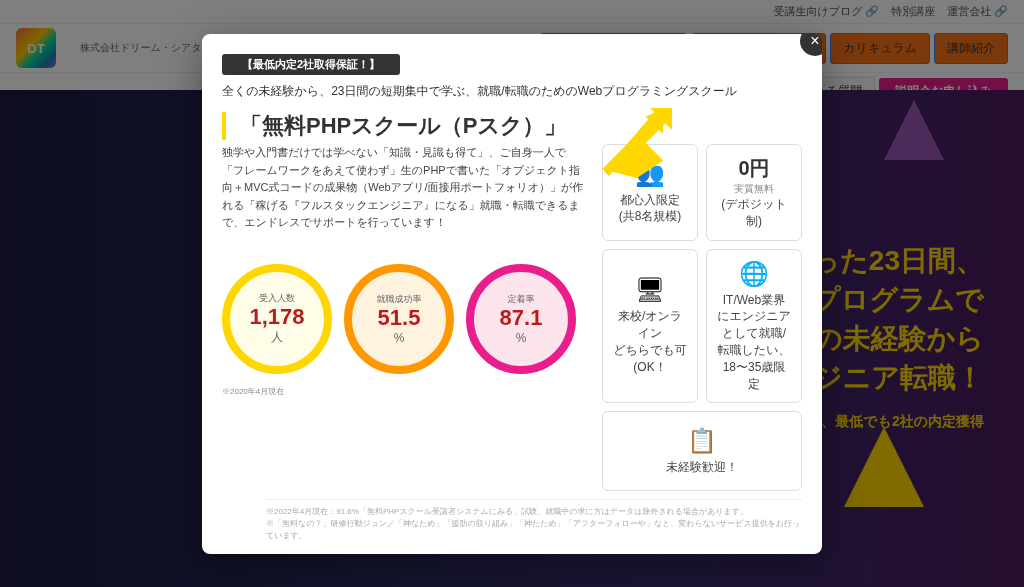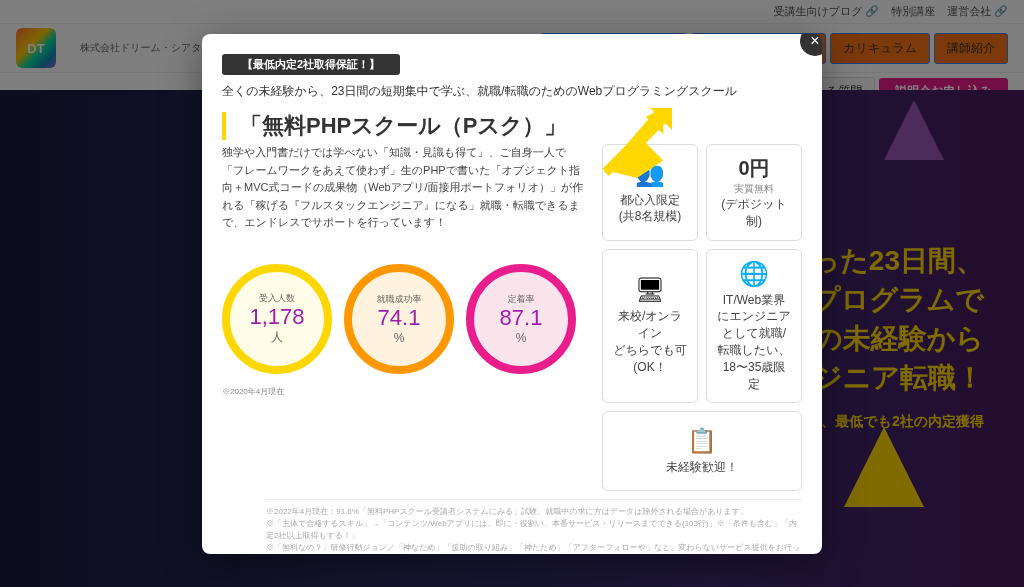--- a/index.html
+++ b/index.html
@@ -300,22 +300,22 @@
     .stat-circle-pink { border-color: #e91e8c; background: #fce4ec; }
 
     .stat-label {
       font-size: 9px;
       color: #666;
       text-align: center;
     }
 
     .stat-value {
       font-size: 22px;
-      font-weight: normal;
-      color: #a21caf;
+      font-weight: bold;
+      color: #b91c1c;
       line-height: 1.1;
     }
 
     .stat-unit {
       font-size: 12px;
       color: #666;
     }
 
     
     .feature-grid {
@@ -454,21 +454,21 @@
         <div class="modal-description">独学や入門書だけでは学べない「知識・見識も得て」、ご自身一人で「フレームワークをあえて使わず」生のPHPで書いた「オブジェクト指向＋MVC式コードの成果物（Webアプリ/面接用ポートフォリオ）」が作れる「稼げる『フルスタックエンジニア』になる」就職・転職できるまで、エンドレスでサポートを行っています！</div>
 
         <div class="stats-row">
           <div class="stat-circle stat-circle-yellow">
             <span class="stat-label">受入人数</span>
             <span class="stat-value">1,178</span>
             <span class="stat-unit">人</span>
           </div>
           <div class="stat-circle stat-circle-orange">
             <span class="stat-label">就職成功率</span>
-            <span class="stat-value">74.1</span>
+            <span class="stat-value">51.5</span>
             <span class="stat-unit">%</span>
           </div>
           <div class="stat-circle stat-circle-pink">
             <span class="stat-label">定着率</span>
             <span class="stat-value">87.1</span>
             <span class="stat-unit">%</span>
           </div>
         </div>
         <div class="stats-note">※2020年4月現在</div>
       </div>
@@ -501,17 +501,16 @@
             <div class="feature-icon">📋</div>
             <div class="feature-text">未経験歓迎！</div>
           </div>
         </div>
       </div>
     </div>
 
     
     <div class="modal-disclaimer">
       <div>※2022年4月現在：91.6%「無料PHPスクール受講者システムにみる」試験、就職中の求に方はデータは除外される場合があります。</div>
-      <div>※「主体で合格するスキル」→「コンテンツ/Webアプリには、即に・役割い、本番サービス・リリースまでできる(103行)」※「条件も含む」「内定2社以上取得もする！」</div>
       <div>※「無料なの？」研修行動ジョン／「神なため」「援助の取り組み」「神たため」「アフターフォローや」なと、変わらないサービス提供をお行っています。</div>
     </div>
   </div>
 </div>
 
 </body></html>

